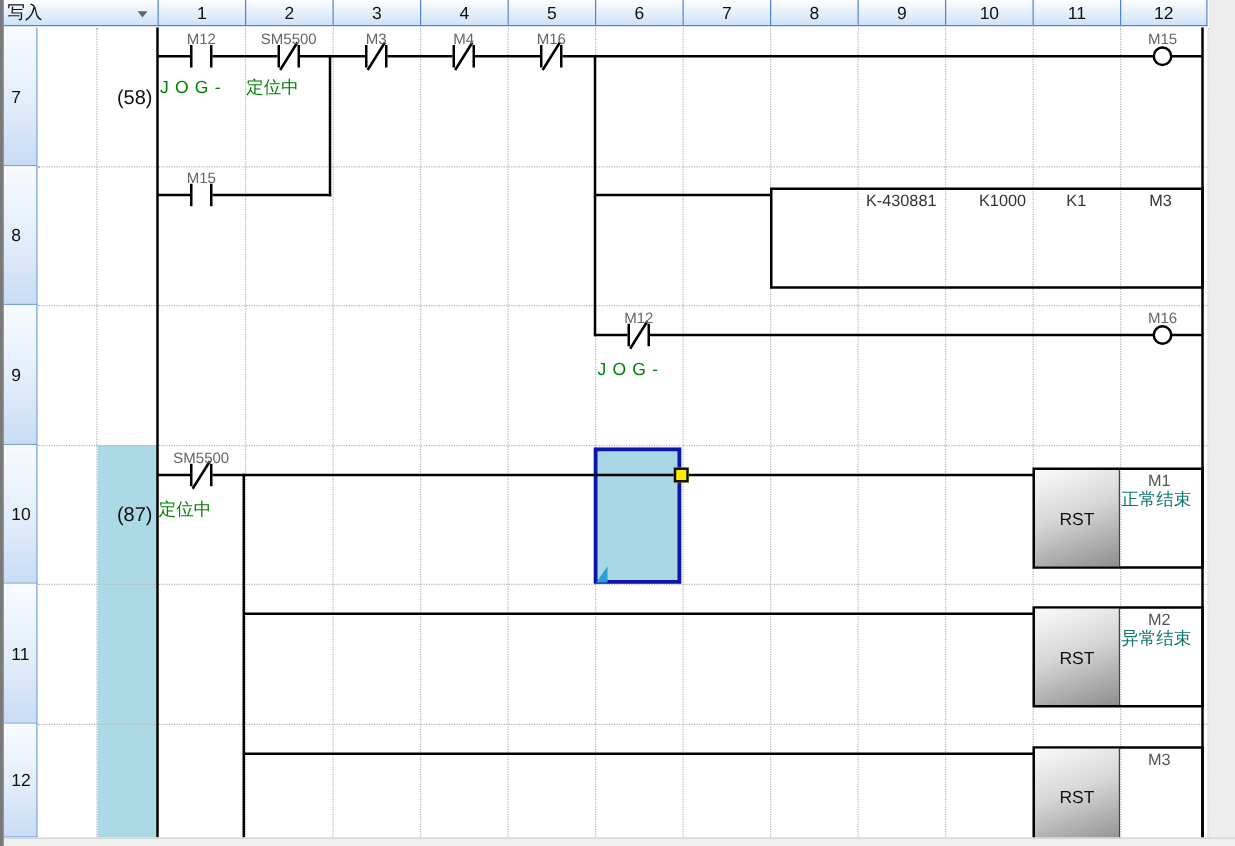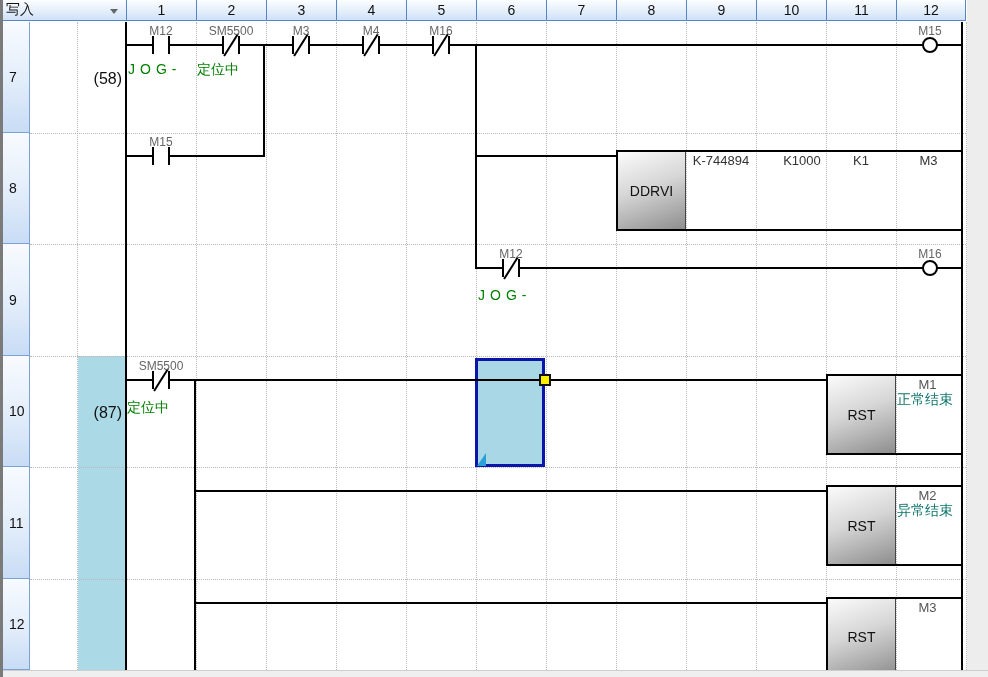--- a/index.html
+++ b/index.html
@@ -185,22 +185,21 @@
   <div class="dev" style="left:476px;top:247px">M12</div>
   <div class="dev" style="left:895px;top:247px">M16</div>
   <div class="dev" style="left:126px;top:359px">SM5500</div>
 
   <div class="cmt ls" style="left:128px;top:61px">JOG-</div>
   <div class="cmt" style="left:197px;top:61px">定位中</div>
   <div class="cmt ls" style="left:478px;top:287px">JOG-</div>
   <div class="cmt" style="left:127px;top:399px">定位中</div>
 
   <div class="ibox" style="left:616px;top:150px;width:347px;height:81px">
-    <div class="gbox">DDRVI</div>
-    <div class="iparam" style="left:68px">K-744894</div>
+    <div class="iparam" style="left:68px">K-430881</div>
     <div class="iparam" style="left:149px">K1000</div>
     <div class="iparam" style="left:208px">K1</div>
     <div class="iparam" style="left:278px;width:65px">M3</div>
   </div>
 
   <div class="ibox" style="left:826px;top:374px;width:137px;height:81px">
     <div class="gbox">RST</div>
     <div class="rparam">M1</div>
     <div class="rcmt">正常结束</div>
   </div>

